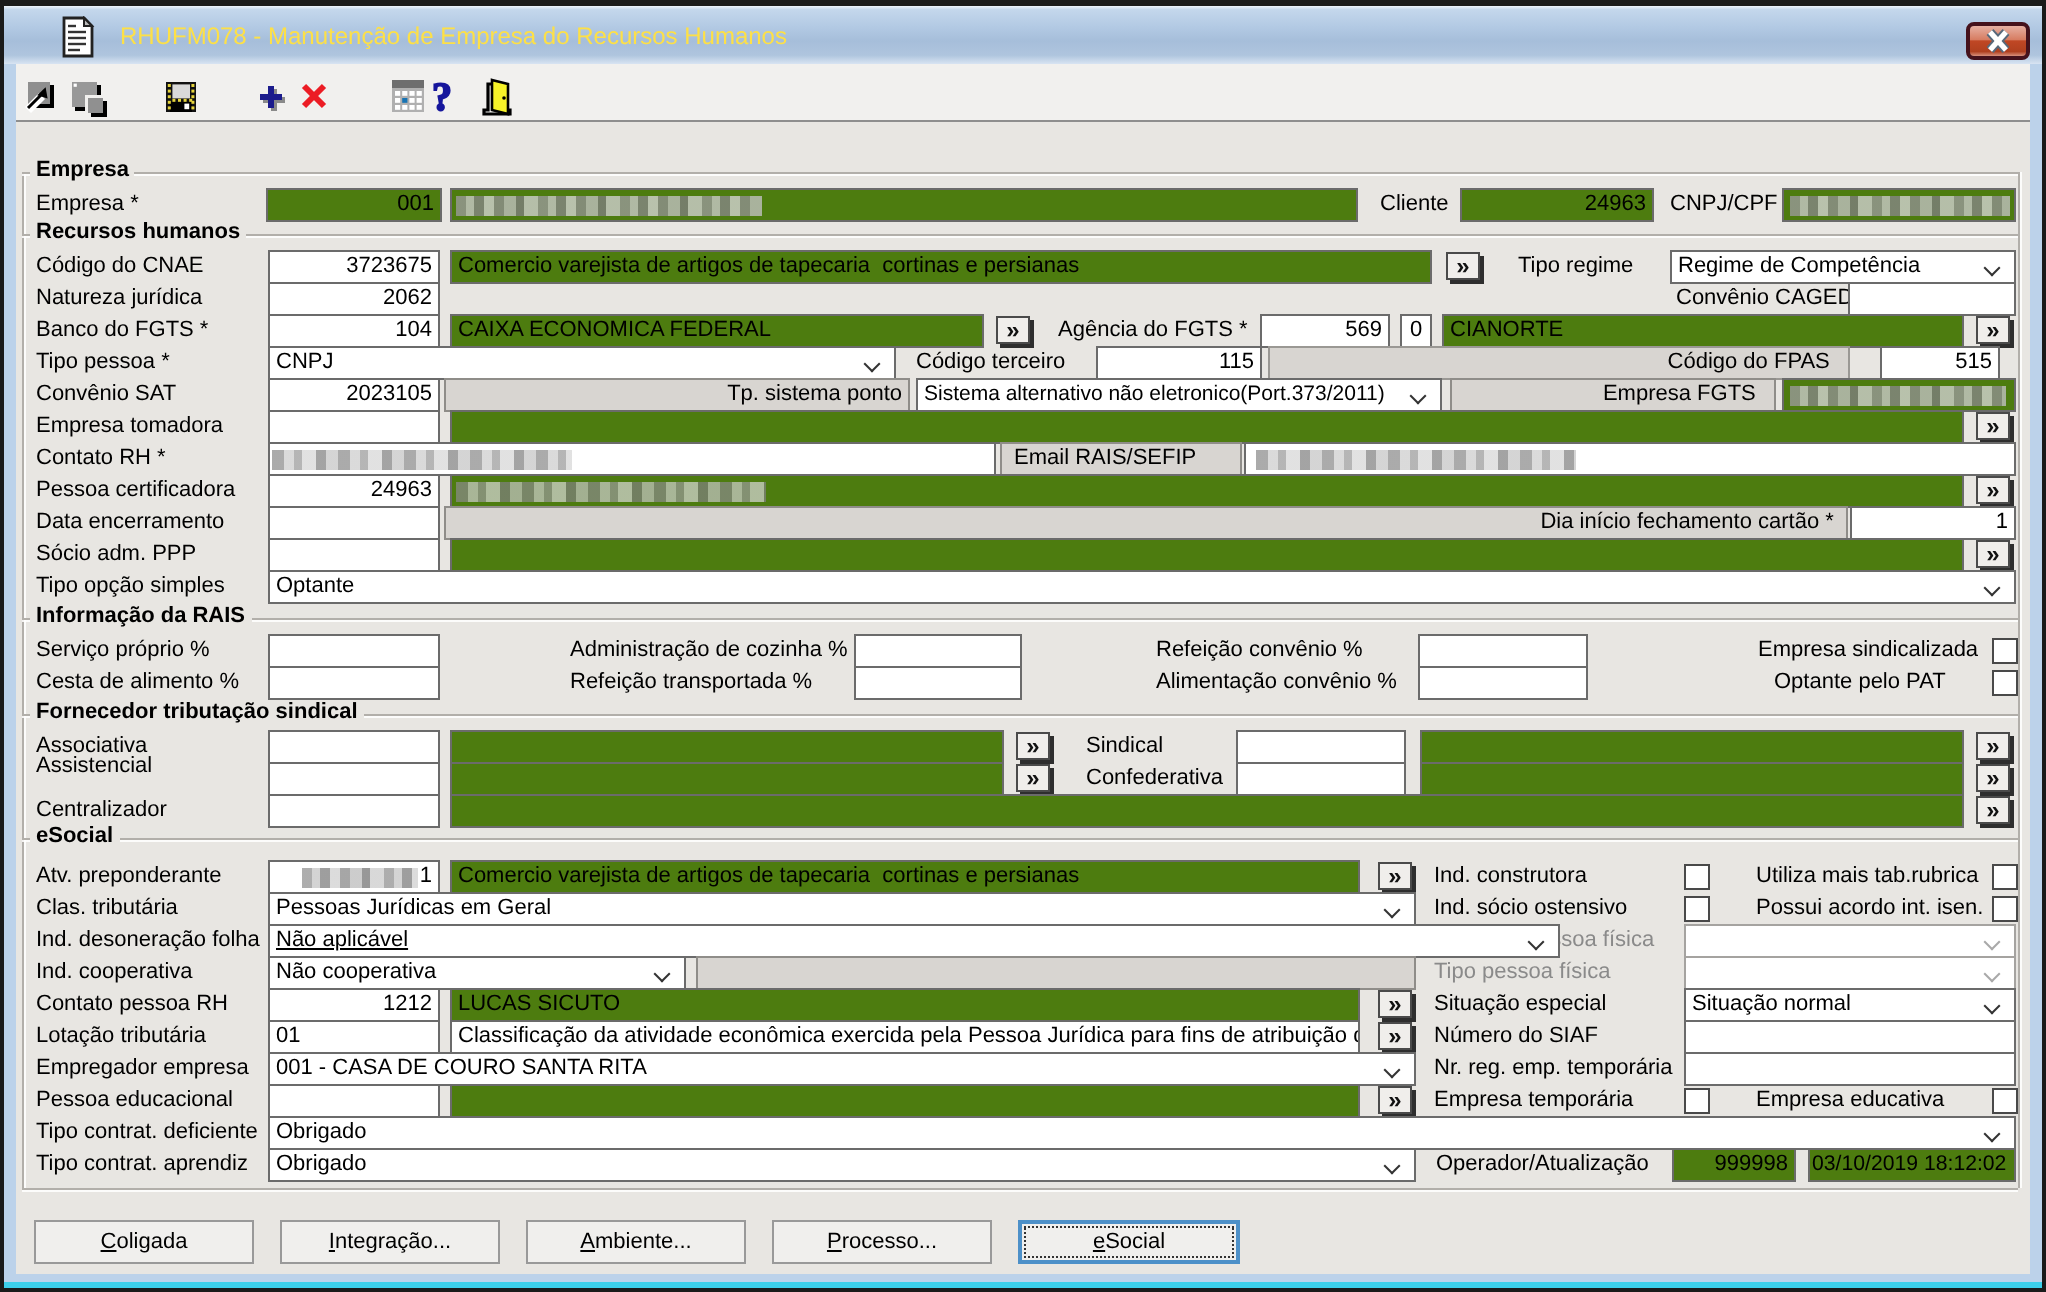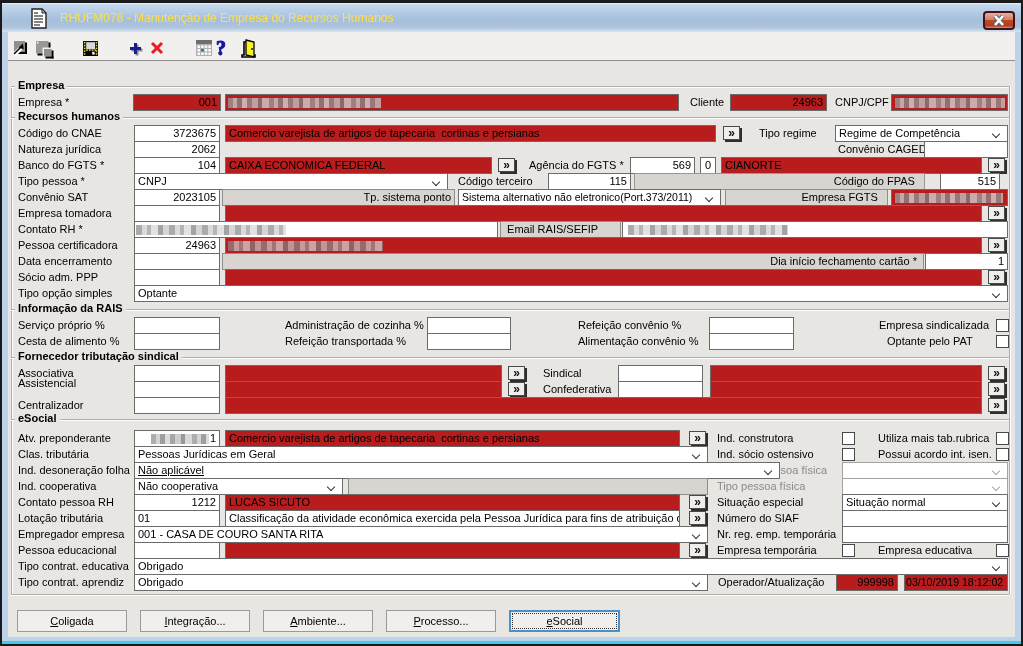--- a/index.html
+++ b/index.html
@@ -1,21 +1,21 @@
 <!DOCTYPE html>
 <html><head><meta charset="utf-8">
 <style>
 html,body{margin:0;padding:0;}
 body{width:1023px;height:646px;position:relative;background:#1a1a1a;overflow:hidden;
   font-family:"Liberation Sans",sans-serif;}
 .ab{position:absolute;box-sizing:border-box;font:11px "Liberation Sans",sans-serif;color:#000;}
 .lb{line-height:17px;white-space:nowrap;}
 .hd{font-weight:bold;font-size:11px;background:#E8E6E2;line-height:13px;padding:0 3px;white-space:nowrap;z-index:3;}
 .f{height:17px;background:#fff;border:1px solid #6b6b6b;line-height:15px;padding:0 3px;white-space:nowrap;overflow:hidden;z-index:2;}
-.g{background:#b91c1c;}
+.g{background:#4d7c0f;}
 .p{background:#D8D5D1;border:1px solid #8f8d89;}
 .r{text-align:right;}
 .dd{padding-right:0;}
 .dd::after{content:"";position:absolute;right:8px;top:5px;width:5px;height:5px;
   border-right:1.5px solid #333;border-bottom:1.5px solid #333;transform:rotate(45deg);}
 .dis::after{border-color:#a9a9a9;}
 .b2{width:17px;height:14px;background:#F0EEEB;border:1px solid #4a4a4a;box-shadow:2px 2px 0 #2e2e2e;
   text-align:center;line-height:12px;font-size:12px;font-weight:bold;z-index:2;color:#111;}
 .cb{width:13px;height:13px;background:#fff;border:1px solid #494949;z-index:2;}
 .hl{height:1px;background:#b2afaa;box-shadow:0 1px 0 rgba(255,255,255,.85);z-index:1;}
@@ -324,21 +324,21 @@
 <div class="ab lb" style="left:717px;top:526px;">Nr. reg. emp. temporária</div>
 <div class="ab f" style="left:842px;top:526px;width:166px;"></div>
 <div class="ab lb" style="left:18px;top:542px;">Pessoa educacional</div>
 <div class="ab f" style="left:134px;top:542px;width:86px;"></div>
 <div class="ab f g" style="left:225px;top:542px;width:455px;"></div>
 <div class="ab b2" style="left:689px;top:543px;">»</div>
 <div class="ab lb" style="left:717px;top:542px;">Empresa temporária</div>
 <div class="ab cb" style="left:842px;top:544px;"></div>
 <div class="ab lb" style="left:878px;top:542px;">Empresa educativa</div>
 <div class="ab cb" style="left:996px;top:544px;"></div>
-<div class="ab lb" style="left:18px;top:558px;">Tipo contrat. educativa</div>
+<div class="ab lb" style="left:18px;top:558px;">Tipo contrat. deficiente</div>
 <div class="ab f dd" style="left:134px;top:558px;width:874px;">Obrigado</div>
 <div class="ab lb" style="left:18px;top:574px;">Tipo contrat. aprendiz</div>
 <div class="ab f dd" style="left:134px;top:574px;width:574px;">Obrigado</div>
 <div class="ab lb" style="left:718px;top:574px;">Operador/Atualização</div>
 <div class="ab f g r" style="left:836px;top:574px;width:62px;">999998</div>
 <div class="ab f g" style="left:904px;top:574px;width:104px;padding:0 1px;font-size:10.6px;">03/10/2019 18:12:02</div>
 
 <div class="ab btn" style="left:17px;top:610px;width:110px;"><u>C</u>oligada</div>
 <div class="ab btn" style="left:140px;top:610px;width:110px;"><u>I</u>ntegração...</div>
 <div class="ab btn" style="left:263px;top:610px;width:110px;"><u>A</u>mbiente...</div>

